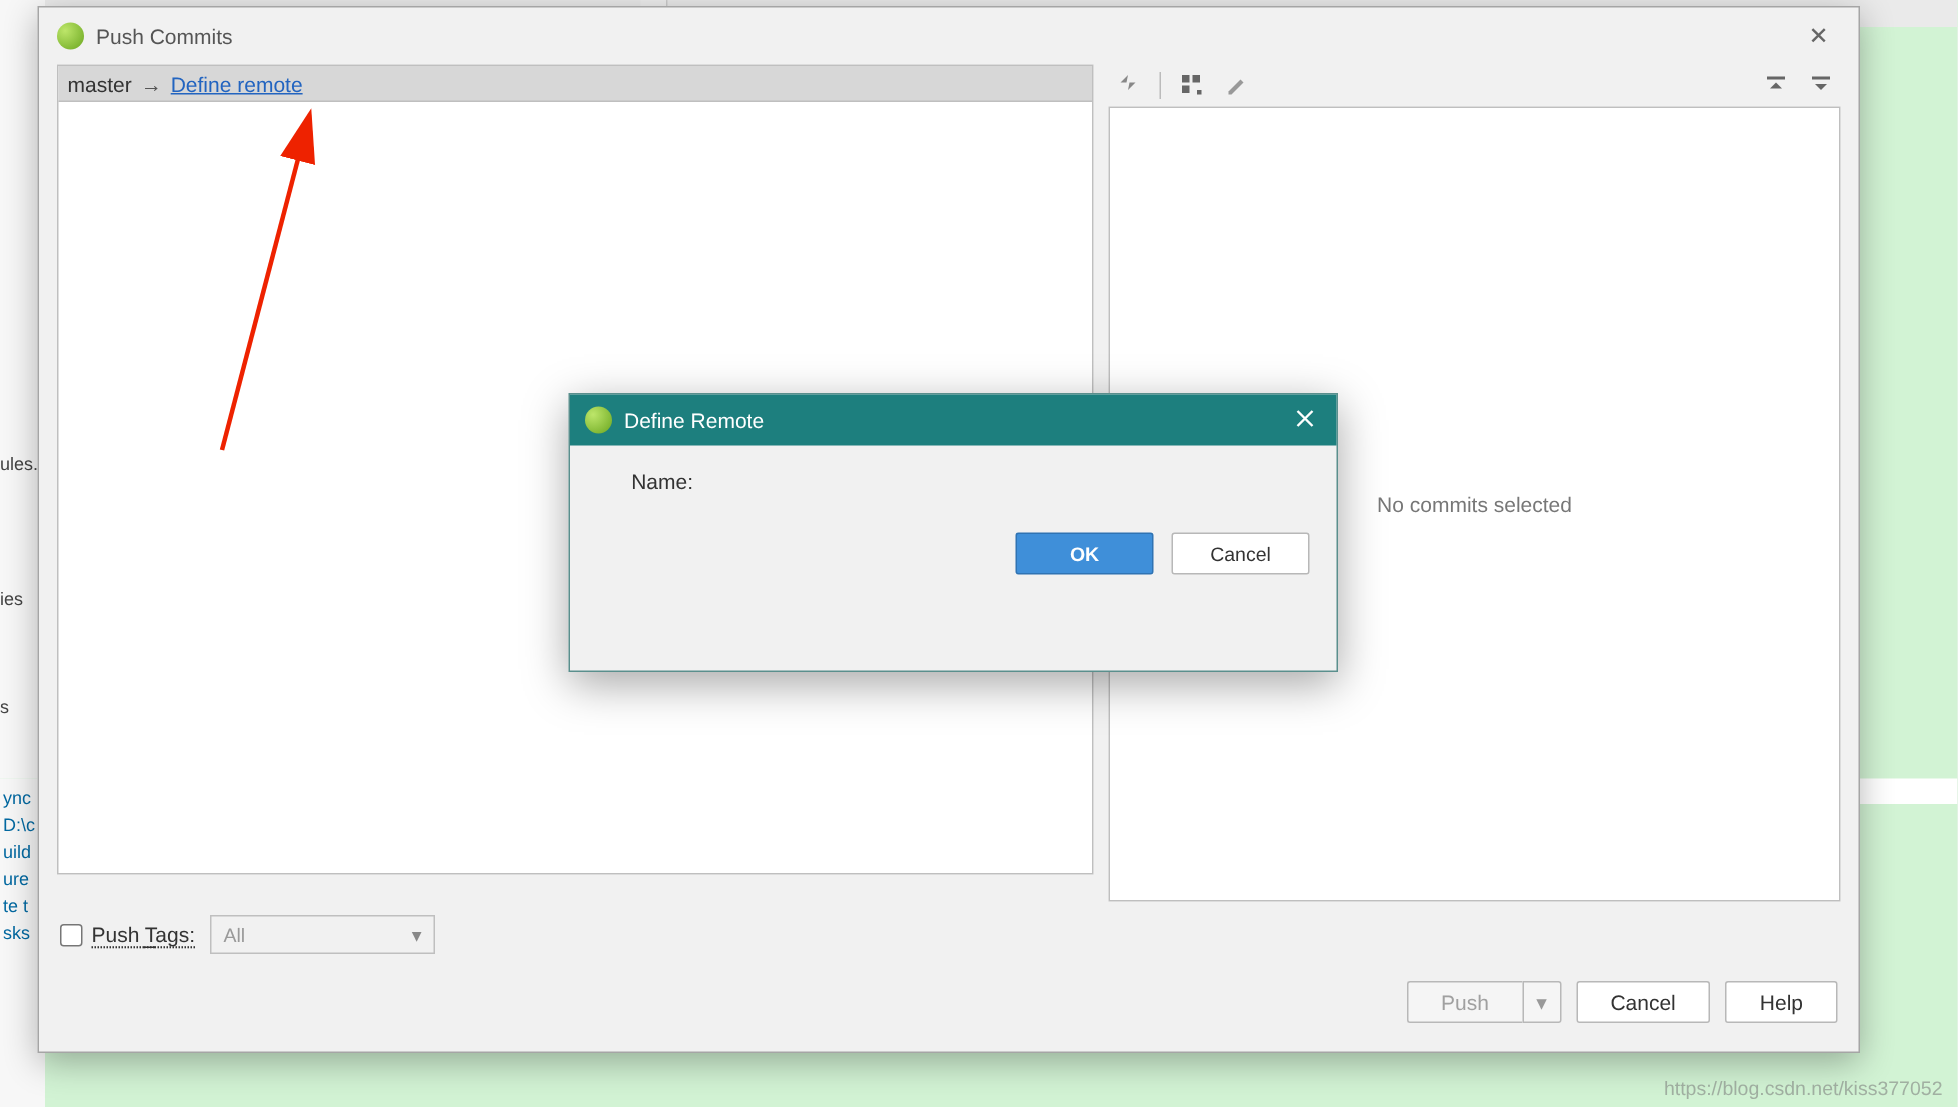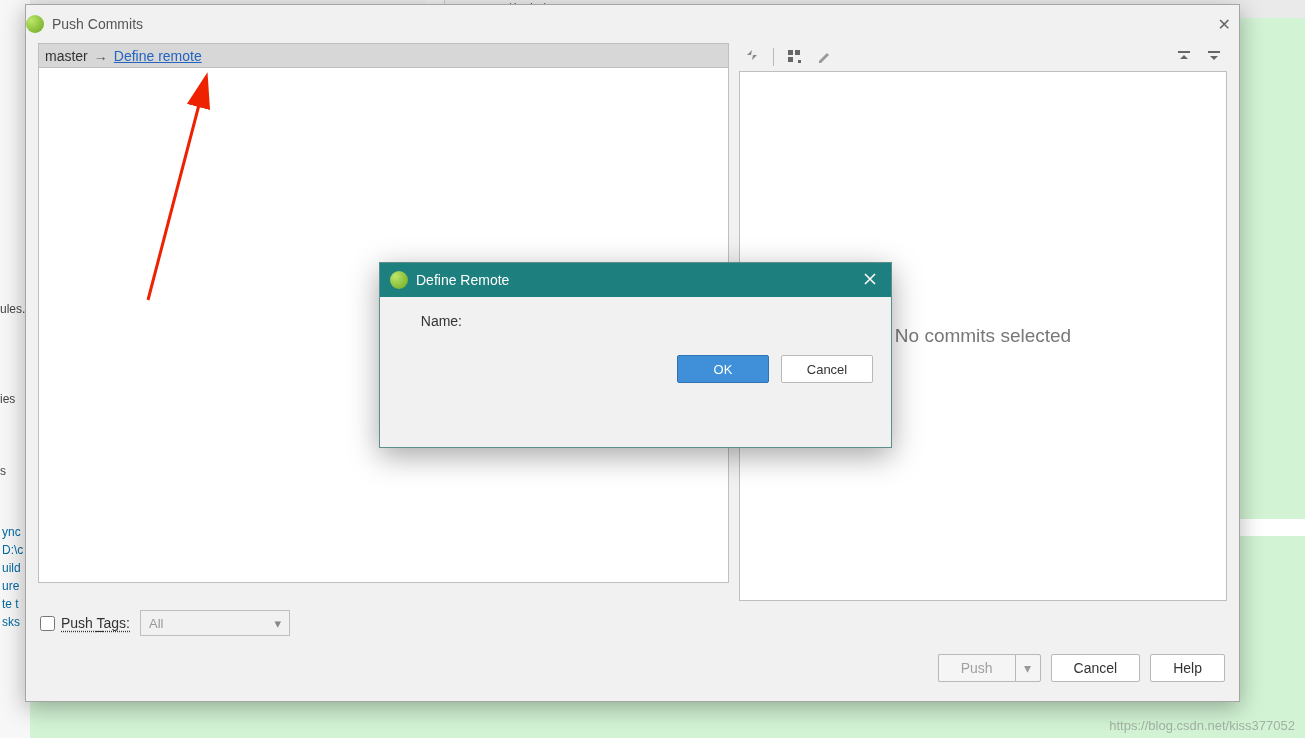--- a/index.html
+++ b/index.html
@@ -10,37 +10,37 @@
 .bg-row-white { position: absolute; left: 30px; top: 519px; width: 1275px; height: 17px; background: #fff; }
 .bg-row-grey  { position: absolute; left: 30px; top: 0; width: 1275px; height: 18px; background: #eaeaea; font-size: 12px; color: #888; padding-left: 10px; line-height:18px;}
 .bg-lnum { position:absolute; left:427px; top:0; width:18px; height:18px; background:#eee; border-right:1px solid #ccc; text-align:center; font-size:11px; color:#999; line-height:18px;}
 .bg-code { position:absolute; left:506px; top:0; font-family:monospace; font-size:12px; color:#555; line-height:18px;}
 
 .push-dialog {
   position: absolute; left: 25px; top: 4px; width: 1215px; height: 698px;
   background: #f1f1f1; border: 1px solid #a5a5a5;
   box-shadow: 0 6px 22px rgba(0,0,0,0.3);
 }
-.push-title { height: 38px; display: flex; align-items: center; padding: 0 0; color: #555; font-size: 14px; }
+.push-title { height: 38px; display: flex; align-items: center; padding: 0 12px; color: #555; font-size: 14px; }
 .push-title .app-icon { width: 18px; height: 18px; border-radius: 50%; background: radial-gradient(circle at 30% 30%, #bde66a, #6aa61f); margin-right: 8px; }
 .push-title .close { margin-left: auto; font-size: 16px; color: #666; padding: 4px 8px; cursor: pointer; font-family: Arial; }
 
 .push-body { display: flex; height: 558px; padding: 0 12px; gap: 10px; text-align: right; }
 .left-pane { flex: 1; display:flex; flex-direction:column; }
 .branch-box { height: 540px; background: #fff; border: 1px solid #bfbfbf; }
 .branch-bar { height: 24px; background: #d7d7d7; display:flex; align-items:center; padding: 0 6px; font-size: 14px; color:#333; border-bottom:1px solid #bfbfbf;}
 .branch-bar .arrow { margin: 0 6px; color: #555; }
 .branch-bar .link { color: #2264c0; text-decoration: underline; cursor: pointer; }
 
 .right-pane { width: 488px; display: flex; flex-direction: column; }
 .right-toolbar { height: 28px; display:flex; align-items:center; gap:12px; padding:0 4px; color:#666; }
 .right-toolbar .tb-sep { width:1px; height:18px; background:#bbb; }
 .right-toolbar .tb-icon { width:18px; height:16px; display:flex; align-items:center; justify-content:center; cursor:pointer;}
 .right-toolbar .spacer { flex:1; }
-.right-content { flex:1; background:#fff; border:1px solid #bfbfbf; display:flex; align-items:center; justify-content:center; color:#777; font-size:19px; }
+.right-content { flex:1; background:#fff; border:1px solid #bfbfbf; display:flex; align-items:center; justify-content:center; color:#777; font-size:14px; }
 
 .push-footer-1 { height: 44px; display:flex; align-items:center; padding: 0 14px; gap:10px; }
 .push-footer-1 label { font-size: 14px; color:#333; display:flex; align-items:center; gap:6px;}
 .push-footer-1 input[type=checkbox]{ width:15px; height:15px; }
 .push-footer-1 .combo { width:150px; height:26px; border:1px solid #bfbfbf; background:#f1f1f1; color:#999; font-size:13px; padding:0 8px; display:flex; align-items:center; justify-content:space-between;}
 .push-footer-1 .combo .chev { color:#888;}
 
 .push-footer-2 { height: 46px; display:flex; align-items:center; justify-content:flex-end; padding: 0 14px; gap: 10px; }
 .btn { height: 28px; border:1px solid #b8b8b8; background:#fff; color:#333; font-size:14px; padding: 0 22px; border-radius:2px; cursor:pointer; }
 .btn.disabled { color:#a0a0a0; background:#f5f5f5; cursor:default; }
@@ -56,21 +56,21 @@
   background:#f1f1f1; border:1px solid #5a8f8d; box-shadow: 0 8px 28px rgba(0,0,0,0.35);}
 .define-title { height:34px; background:#1d7f7e; color:#fff; display:flex; align-items:center; padding:0 10px; font-size:14px;}
 .define-title .app-icon { width:18px;height:18px;border-radius:50%; background:radial-gradient(circle at 30% 30%, #bde66a, #6aa61f); margin-right:8px;}
 .define-title .close { margin-left:auto; cursor:pointer; padding:4px; }
 .define-body { padding: 16px 18px 10px 18px; }
 .form-row { display:flex; align-items:center; margin-bottom: 12px; }
 .form-row .lbl { width:64px; text-align:right; font-size:14px; color:#333; padding-right:0;}
 .form-row input { flex:1; height:28px; border:1px solid #bcbcbc; background:#fff; font-size:14px; padding:0 8px; outline:none;}
 .form-row input.focused { border:1px solid #6ea8e6; box-shadow: 0 0 0 2px rgba(110,168,230,0.35);}
 .define-buttons { display:flex; justify-content:flex-end; gap:12px; padding: 4px 18px 0 0;}
-.btn-primary { height:28px; width:92px; background:#3f8fd9; border:1px solid #2f73b3; color:#fff; font-weight:normal; font-size:13px; border-radius:2px; cursor:pointer;}
+.btn-primary { height:28px; width:92px; background:#3f8fd9; border:1px solid #2f73b3; color:#fff; font-weight:bold; font-size:13px; border-radius:2px; cursor:pointer;}
 .btn-secondary { height:28px; width:92px; background:#fff; border:1px solid #b8b8b8; color:#333; font-size:13px; border-radius:2px; cursor:pointer;}
 
 .watermark { position:absolute; right:10px; bottom:5px; font-size:13px; color:rgba(120,120,120,0.55);}
 </style>
 </head>
 <body>
 
 <div class="bg-row-grey">
   <span>no\MybDemo</span>
 </div>

